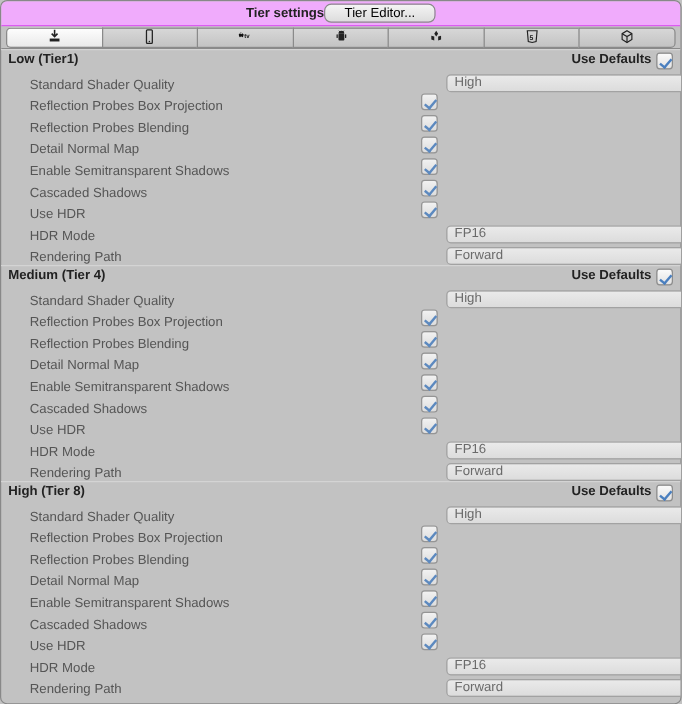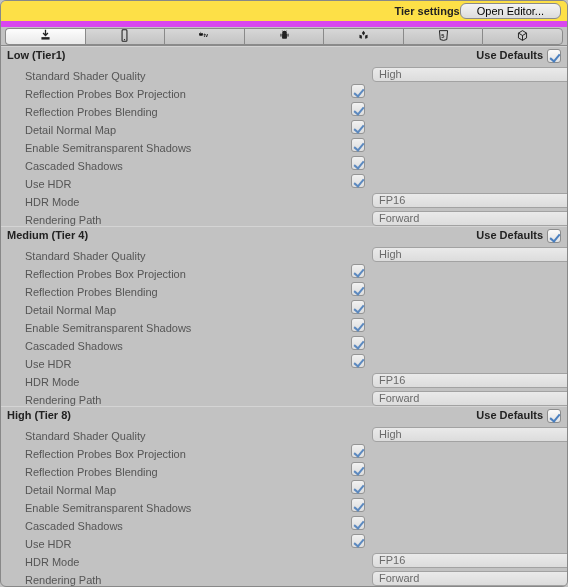--- a/index.html
+++ b/index.html
@@ -10,24 +10,24 @@
     background: #c2c2c2;
     width: 568px;
     height: 587px;
     overflow: hidden;
     border: 1px solid #888;
     border-radius: 6px;
   }
   .header {
     display: flex;
     align-items: center;
-    justify-content: flex-end;
+    justify-content: center;
     padding: 2px 6px 2px 6px;
-    background: #fde047;
-    border-bottom: 6px solid #d946ef;
+    background: #f0abfc;
+    border-bottom: 1px solid #d946ef;
   }
   .header-title { font-weight: bold; }
   .open-editor-btn {
     font-size: 11px;
     background: linear-gradient(#f4f4f4,#dcdcdc);
     border: 1px solid #8a8a8a;
     border-radius: 6px;
     padding: 0px 16px;
     height: 16px;
     line-height: 13px;
@@ -127,21 +127,21 @@
     font-size: 8px;
     line-height: 6px;
     color: #666;
   }
 </style>
 </head>
 <body>
 
 <div class="header">
   <span class="header-title">Tier settings</span>
-  <button class="open-editor-btn">Open Editor...</button>
+  <button class="open-editor-btn">Tier Editor...</button>
 </div>
 
 <div class="tabbar">
     <div class="tab active">
       <span><svg viewBox="0 0 16 16">
           <path d="M8 1v7M5 5l3 3 3-3" stroke="#222" stroke-width="1.6" fill="none"></path>
           <rect x="3" y="10" width="10" height="3" fill="#222"></rect>
         </svg></span>
     </div>
     <div class="tab">

